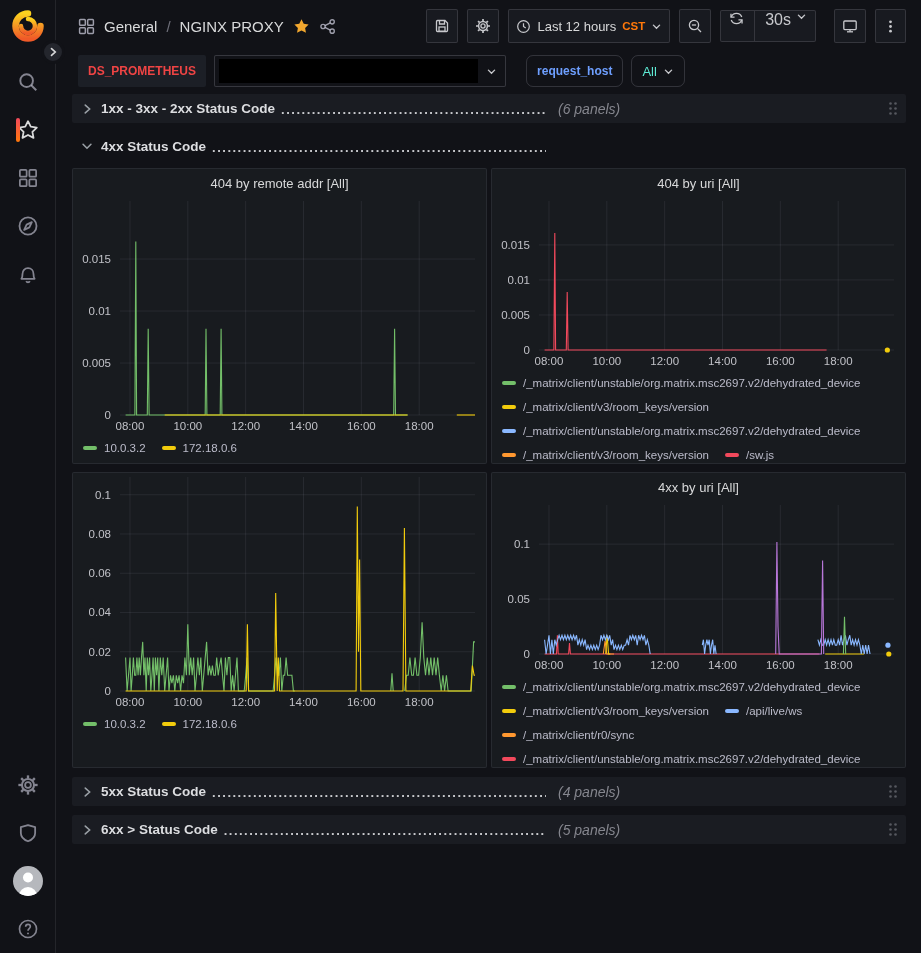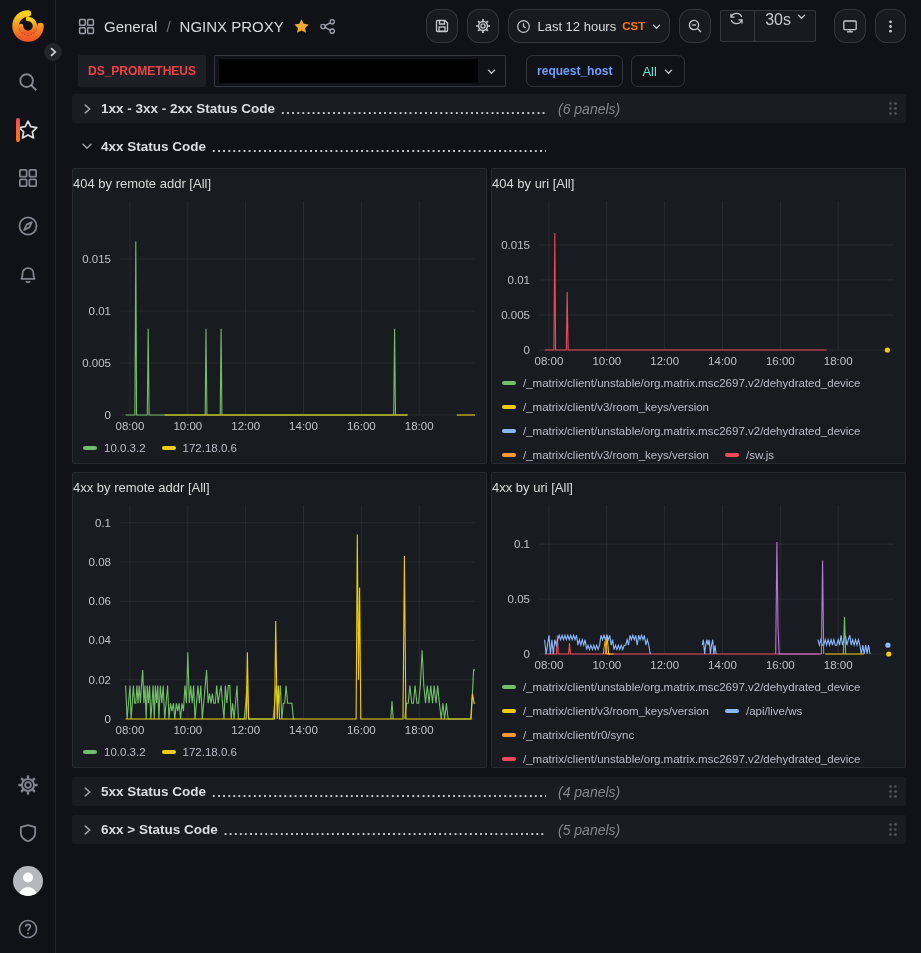--- a/index.html
+++ b/index.html
@@ -13,21 +13,21 @@
 .nav-item.active::before { content:""; position:absolute; left:16px; top:12px; width:4px; height:24px; border-radius:2px; background:linear-gradient(#f2495c,#ff780a); }
 .nav-bottom { margin-top:auto; display:flex; flex-direction:column; align-items:center; padding-bottom:0; }
 .expand-btn { position:fixed; left:41px; top:40px; width:24px; height:24px; border-radius:50%; background:#24262d; border:3px solid #111217; z-index:9; display:flex; align-items:center; justify-content:center; color:#d8d9da; }
 
 .main { margin-left:56px; }
 .header { height:52px; display:flex; align-items:center; padding:0 15px 0 22px; }
 .crumb-left { display:flex; align-items:flex-end; gap:9px; color:rgba(204,204,220,0.75); }
 .crumb { font-size:15px; color:#d8d9da; font-weight:400; }
 .crumb-sep { color:rgba(204,204,220,0.5); font-size:15px; }
 .toolbar { margin-left:auto; display:flex; align-items:center; gap:9px; }
-.tb-btn { height:32px; min-width:32px; padding:16px 7px; display:flex; align-items:center; justify-content:center; gap:6px; background:#181a20; border:1px solid rgba(204,204,220,0.16); border-radius:12px; color:#c7c8cc; font-size:13px; }
+.tb-btn { height:32px; min-width:32px; padding:16px 7px; display:flex; align-items:center; justify-content:center; gap:6px; background:#181a20; border:1px solid rgba(204,204,220,0.16); border-radius:2px; color:#c7c8cc; font-size:13px; }
 .tb-btn .lbl { color:#d8d9da; }
 .tz { color:#ff780a; font-size:11.5px; font-weight:700; }
 .vsep { width:1px; height:30px; background:rgba(204,204,220,0.16); margin:0 2px; }
 .tb-group { display:flex; align-items:center; height:32px; background:#181a20; border:1px solid rgba(204,204,220,0.16); border-radius:2px; color:#c7c8cc; }
 .tb-group .half { padding:0 8px; display:flex; align-items:flex-start; gap:5px; height:100%; }
 .kebab-btn { min-width:28px; }
 
 .submenu { height:38px; display:flex; align-items:center; padding:0 15px 0 22px; gap:8px; }
 .var-label { height:32px; display:flex; align-items:center; padding:0 10px; background:#1c1f26; border-radius:2px; color:#ef4444; font-size:12px; font-weight:700; }
 .var-select { width:292px; height:32px; background:#111217; border:1px solid rgba(204,204,220,0.2); border-radius:2px; display:flex; align-items:center; padding:0 8px 0 4px; color:#c7c8cc; }
@@ -42,21 +42,21 @@
 .row-header.expanded { margin:1px 0 8px; height:28px; }
 .row-chevron { color:#9aa0a6; margin-right:7px; display:flex; }
 .row-left { display:flex; align-items:flex-start; width:445px; overflow:hidden; }
 .row-title { font-size:13.5px; font-weight:700; color:#dcdde0; white-space:nowrap; }
 .dots { flex:1; overflow:hidden; white-space:nowrap; color:#c9cace; letter-spacing:1.5px; font-size:13px; font-weight:700; margin-left:6px; position:relative; top:1px; }
 .row-count { font-style:italic; color:#85868e; font-size:14px; margin-left:12px; white-space:nowrap; }
 .drag-handle { margin-left:auto; color:#56585f; display:flex; }
 
 .panels { display:grid; grid-template-columns:1fr 1fr; gap:8px 4px; margin-bottom:9px; }
 .panel { height:296px; background:#181b1f; border:1px solid rgba(204,204,220,0.09); border-radius:2px; overflow:hidden; display:flex; flex-direction:column; }
-.panel-title { height:28px; line-height:29px; font-size:13px; font-weight:500; color:#d8d9da; white-space:nowrap; }
+.panel-title { height:28px; line-height:29px; text-align:center; font-size:13px; font-weight:500; color:#d8d9da; white-space:nowrap; }
 .chart { position:relative; }
 .legend { padding:3px 10px 0 10px; display:flex; flex-wrap:wrap; column-gap:16px; row-gap:4px; font-size:11.5px; color:rgba(204,204,220,0.9); overflow:hidden; flex:1; align-content:flex-start; line-height:20px; }
 .li { display:flex; align-items:center; gap:7px; white-space:nowrap; }
 .sw { width:14px; height:4px; border-radius:2px; flex:none; }
 </style>
 </head>
 <body>
 
 <div class="sidebar">
   <div class="logo">
@@ -393,21 +393,20 @@
               <i class="sw" style="background: rgb(255, 152, 48);"></i>
               <span>/_matrix/client/v3/room_keys/version</span>
             </span>
             <span class="li">
               <i class="sw" style="background: rgb(242, 73, 92);"></i>
               <span>/sw.js</span>
             </span>
           </div>
         </div>
         <div class="panel">
-          <div class="panel-title">4xx by remote addr [All]</div>
           <div class="chart" style="height: 238px;">
             <svg width="413" height="238">
               <line x1="47" x2="402" y1="218" y2="218" stroke="rgba(204,204,220,0.09)" stroke-width="1"></line>
               <line x1="47" x2="402" y1="178.74766355140187" y2="178.74766355140187" stroke="rgba(204,204,220,0.09)" stroke-width="1"></line>
               <line x1="47" x2="402" y1="139.49532710280374" y2="139.49532710280374" stroke="rgba(204,204,220,0.09)" stroke-width="1"></line>
               <line x1="47" x2="402" y1="100.24299065420561" y2="100.24299065420561" stroke="rgba(204,204,220,0.09)" stroke-width="1"></line>
               <line x1="47" x2="402" y1="60.990654205607456" y2="60.990654205607456" stroke="rgba(204,204,220,0.09)" stroke-width="1"></line>
               <line x1="47" x2="402" y1="21.738317757009327" y2="21.738317757009327" stroke="rgba(204,204,220,0.09)" stroke-width="1"></line>
               <line x1="56.977596741344186" x2="56.977596741344186" y1="4" y2="218" stroke="rgba(204,204,220,0.09)" stroke-width="1"></line>
               <line x1="114.81873727087577" x2="114.81873727087577" y1="4" y2="218" stroke="rgba(204,204,220,0.09)" stroke-width="1"></line>

